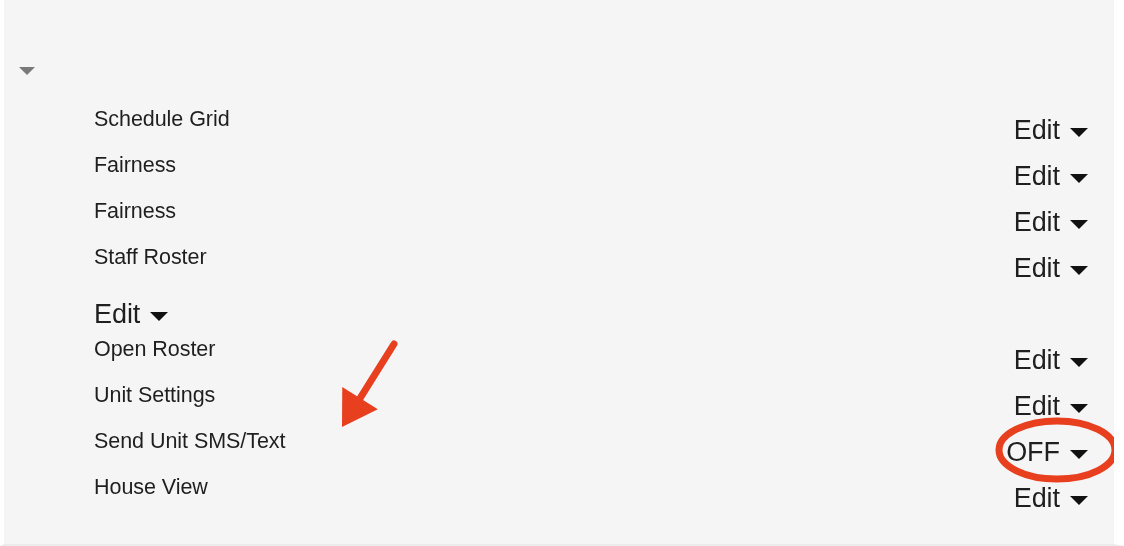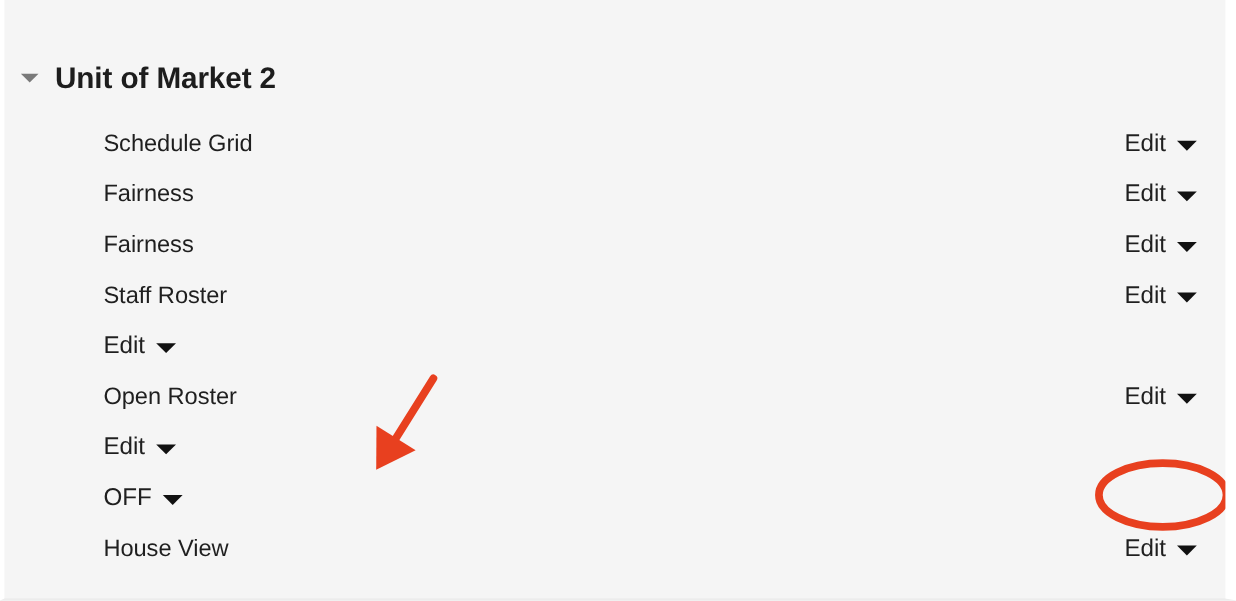--- a/index.html
+++ b/index.html
@@ -67,40 +67,39 @@
   .rows {
     position: absolute;
     left: 0;
     top: 107px;
     width: 100%;
   }
   .row {
     position: relative;
     height: 46px;
     display: flex;
-    align-items: center;
     justify-content: space-between;
     padding: 0 26px 0 90px;
     box-sizing: border-box;
   }
   .row-label {
     font-size: 21.5px;
     color: #1f1f1f;
     white-space: nowrap;
     letter-spacing: -0.05px;
   }
   .row-action {
     display: flex;
     align-items: center;
     gap: 10px;
     cursor: pointer;
     user-select: none;
   }
   .action-text {
-    font-size: 22px;
+    font-size: 27px;
     color: #1f1f1f;
     white-space: nowrap;
     letter-spacing: -0.05px;
   }
   .caret {
     width: 0;
     height: 0;
     border-left: 9px solid transparent;
     border-right: 9px solid transparent;
     border-top: 9px solid #111111;
@@ -122,21 +121,20 @@
 </head>
 <body>
 
 <div id="app-frame">
   <div id="panel">
 
     <div class="group-header">
       <span class="disclosure">
         <span class="tri"></span>
       </span>
-      <span class="group-title">Unit of Market 2</span>
     </div>
 
     <div class="rows">
 
       <div class="row">
         <span class="row-label">Schedule Grid</span>
         <span class="row-action">
           <span class="action-text">Edit</span>
           <span class="caret"></span>
         </span>
@@ -175,27 +173,29 @@
 
       <div class="row">
         <span class="row-label">Open Roster</span>
         <span class="row-action">
           <span class="action-text">Edit</span>
           <span class="caret"></span>
         </span>
       </div>
 
       <div class="row">
-        <span class="row-action">
-          <span class="action-text">Edit</span>
-          <span class="caret"></span>
-        </span>
-      </div>
-
-      <div class="row">
+        <span class="row-label">Unit Settings</span>
+        <span class="row-action">
+          <span class="action-text">Edit</span>
+          <span class="caret"></span>
+        </span>
+      </div>
+
+      <div class="row">
+        <span class="row-label">Send Unit SMS/Text</span>
         <span class="row-action">
           <span class="action-text">OFF</span>
           <span class="caret"></span>
         </span>
       </div>
 
       <div class="row">
         <span class="row-label">House View</span>
         <span class="row-action">
           <span class="action-text">Edit</span>

